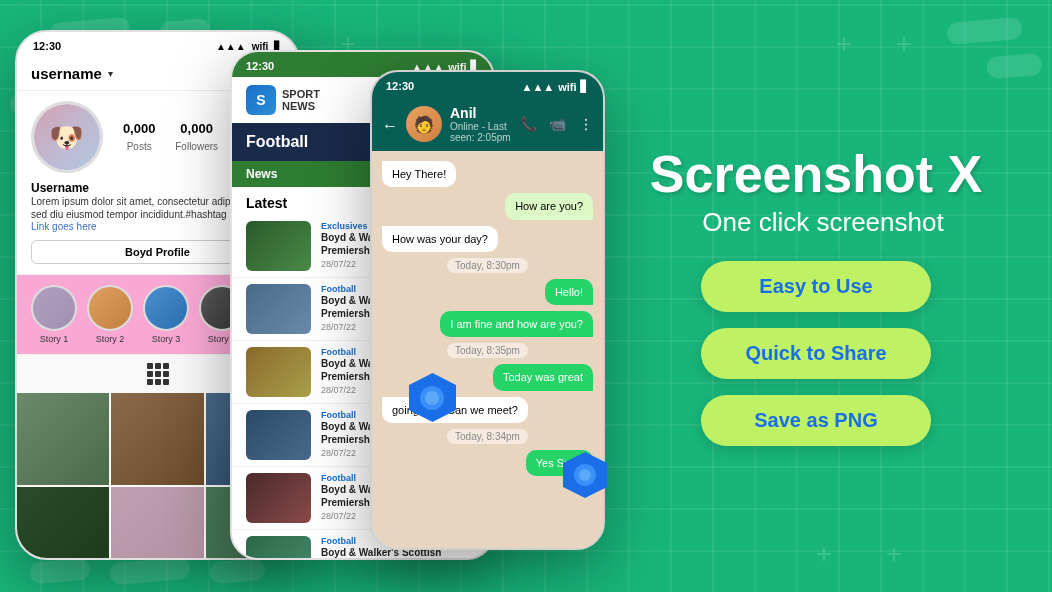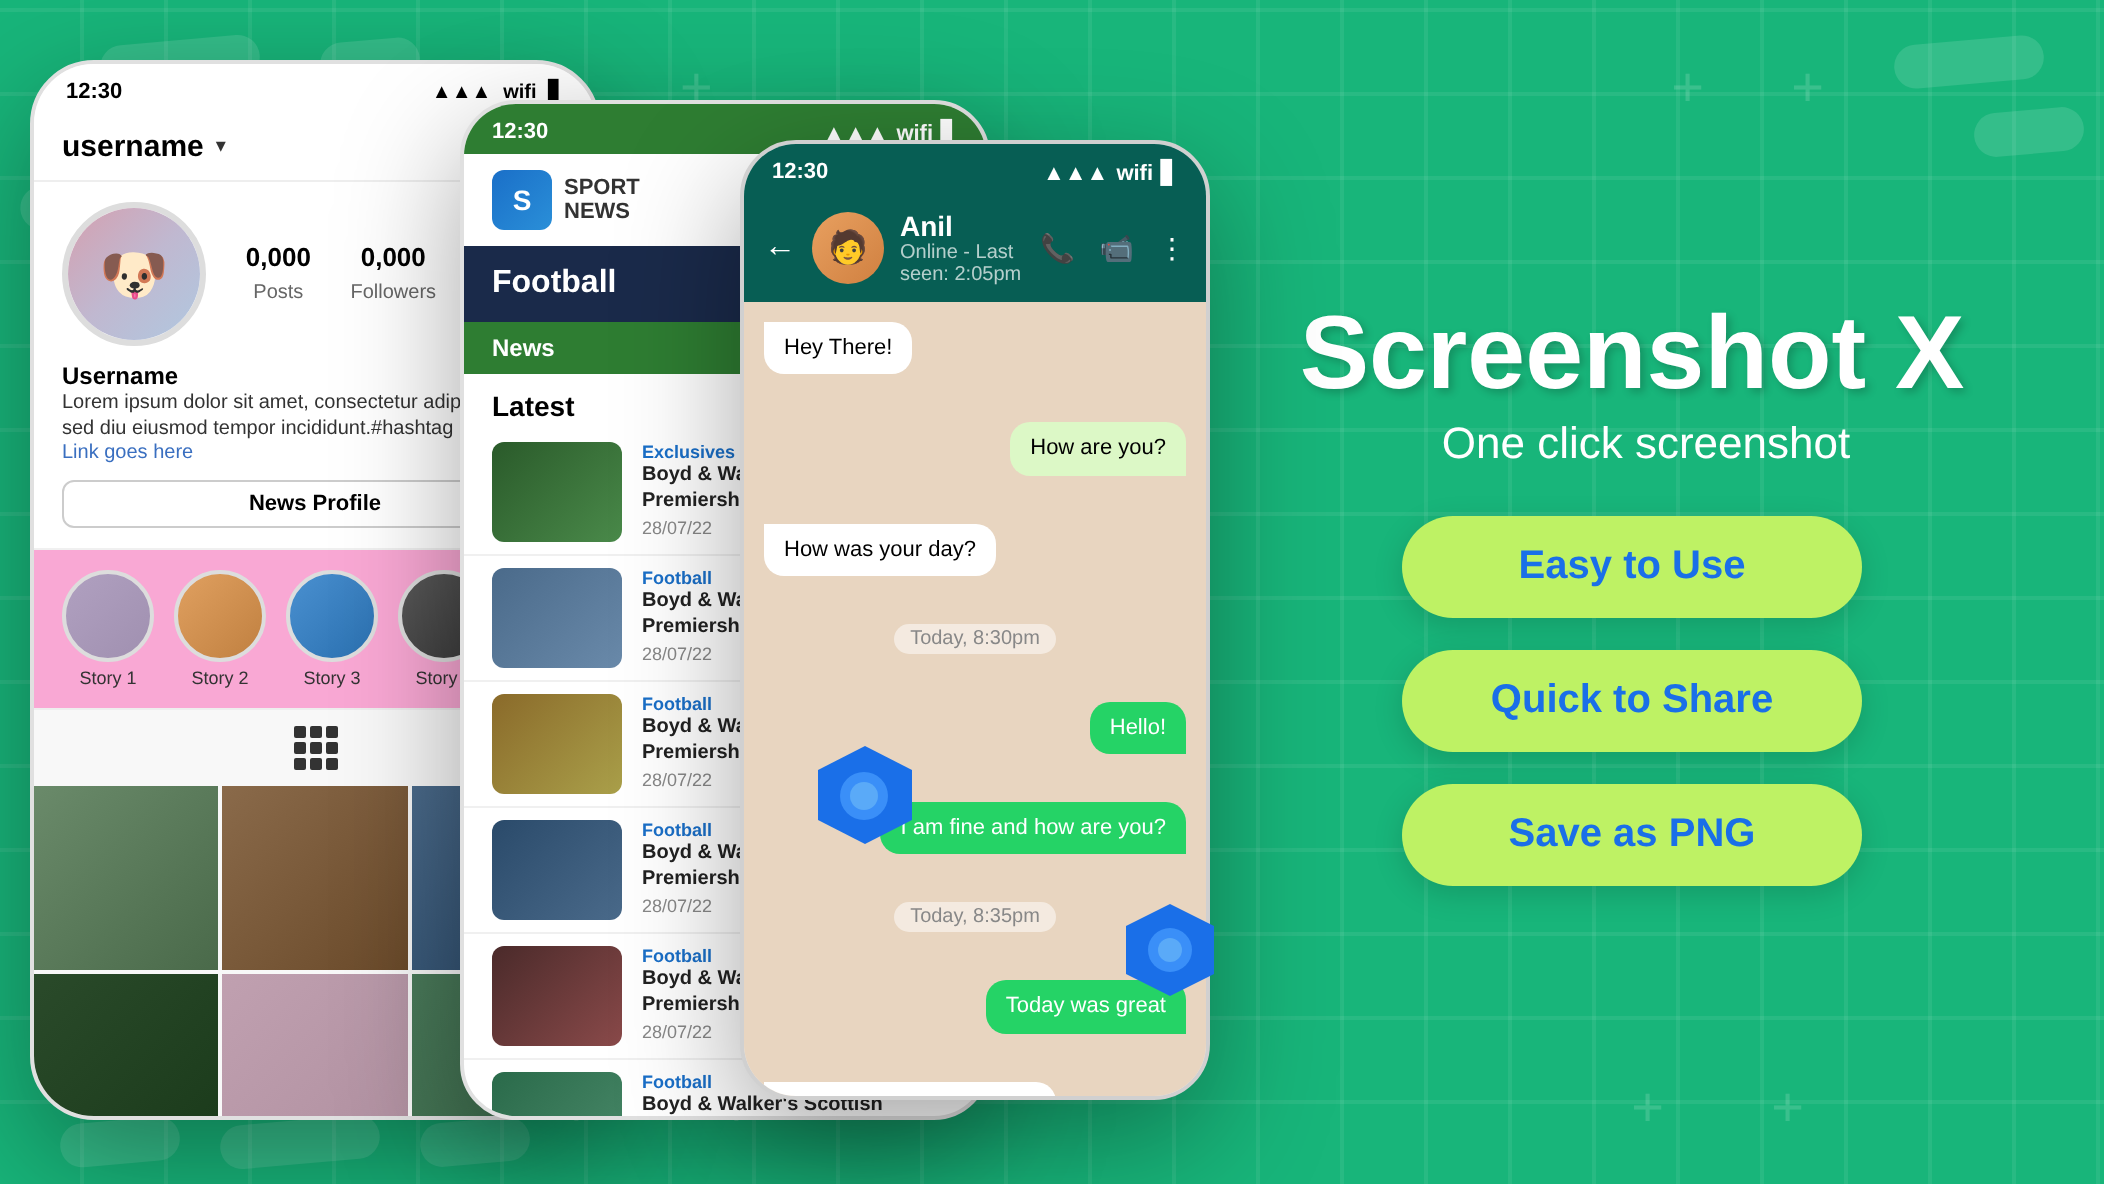--- a/index.html
+++ b/index.html
@@ -57,21 +57,21 @@
     .app-title {
       font-size: 52px;
       font-weight: 900;
       color: white;
       text-align: center;
       line-height: 1.1;
       text-shadow: 2px 2px 4px rgba(0,0,0,0.2);
     }
 
     .app-subtitle {
-      font-size: 22px;
+      font-size: 26px;
       color: white;
       text-align: center;
       font-weight: 500;
       margin-top: -10px;
       padding-left: 14px;
     }
 
     .feature-buttons {
       display: flex;
       flex-direction: column;
@@ -536,21 +536,21 @@
       color: white;
       font-size: 14px;
     }
 
     .chat-messages {
       background: #e8d5c0;
       flex: 1;
       padding: 10px;
       display: flex;
       flex-direction: column;
-      gap: 24px;
+      gap: 6px;
       min-height: 340px;
     }
 
     .chat-msg {
       max-width: 80%;
       padding: 6px 10px;
       border-radius: 10px;
       font-size: 11px;
       line-height: 1.3;
     }
@@ -677,21 +677,21 @@
               <span class="ig-stat-num">0,000</span>
               <span class="ig-stat-label">Following</span>
             </div>
           </div>
         </div>
         <div class="ig-bio-section">
           <div class="ig-bio-name">Username</div>
           <div class="ig-bio-text">Lorem ipsum dolor sit amet, consectetur adipiscing elit, sed diu eiusmod tempor incididunt.#hashtag</div>
           <div class="ig-link">Link goes here</div>
         </div>
-        <div class="ig-edit-btn">News Profile</div>
+        <div class="ig-edit-btn">Boyd Profile</div>
       </div>
 
       <div class="ig-stories">
         <div class="story-circle">
           <div class="story-avatar" style="background:linear-gradient(135deg,#b0a0c0,#a090b0)"></div>
           <div class="story-label">Story 1</div>
         </div>
         <div class="story-circle">
           <div class="story-avatar" style="background:linear-gradient(135deg,#e0a060,#c08040)"></div>
           <div class="story-label">Story 2</div>

